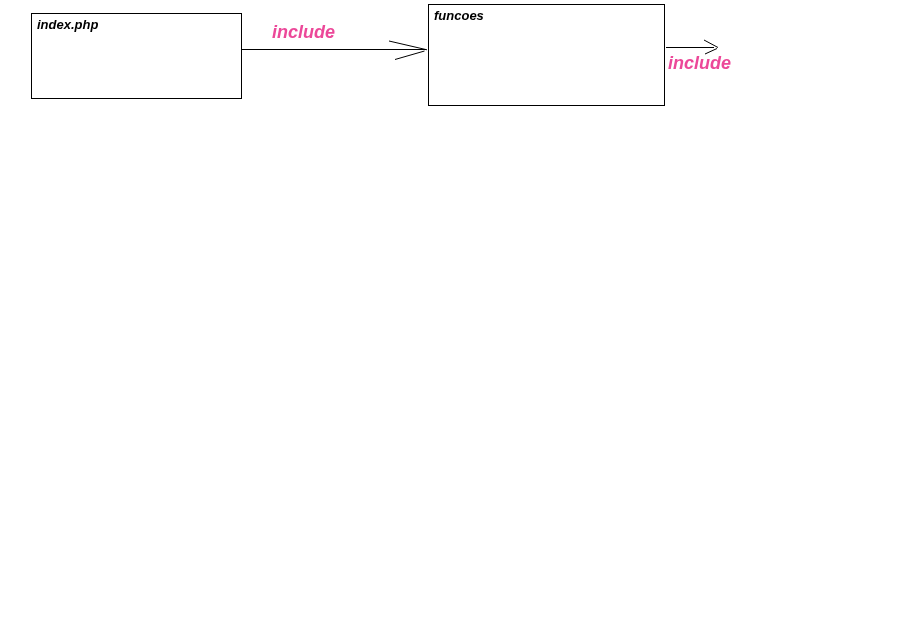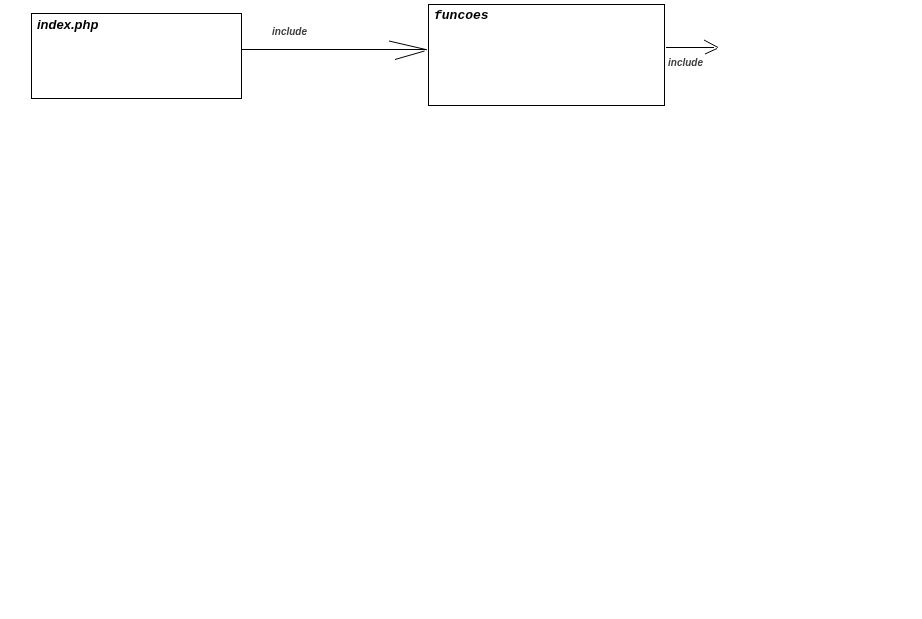--- a/index.html
+++ b/index.html
@@ -25,38 +25,38 @@
   .node-label {
     font-size: 13px;
     font-weight: bold;
     font-style: italic;
     color: #000000;
     line-height: 15px;
     white-space: nowrap;
   }
   .edge-label {
     position: absolute;
-    font-size: 10px;
+    font-size: 18px;
     font-weight: bold;
     font-style: italic;
-    color: #404040;
+    color: #ec4899;
     line-height: 14px;
     white-space: nowrap;
   }
   .edges-layer {
     position: absolute;
     left: 0;
     top: 0;
     width: 922px;
     height: 619px;
     pointer-events: none;
   }
   
   .node-index   { left: 31px;  top: 13px; width: 211px; height: 86px; }
-  .node-funcoes { left: 428px; top: 4px;  width: 237px; height: 102px; font-family: Liberation Mono, monospace; }
+  .node-funcoes { left: 428px; top: 4px;  width: 237px; height: 102px; }
   .node-config  { left: 739px; top: 7px;  width: 176px; height: 104px; }
   .edge-label-1 { left: 272px; top: 25px; }
   .edge-label-2 { left: 668px; top: 56px; }
 </style>
 </head>
 <body>
 
 <div class="canvas">
 
   <svg class="edges-layer" viewBox="0 0 922 619" xmlns="http://www.w3.org/2000/svg">

